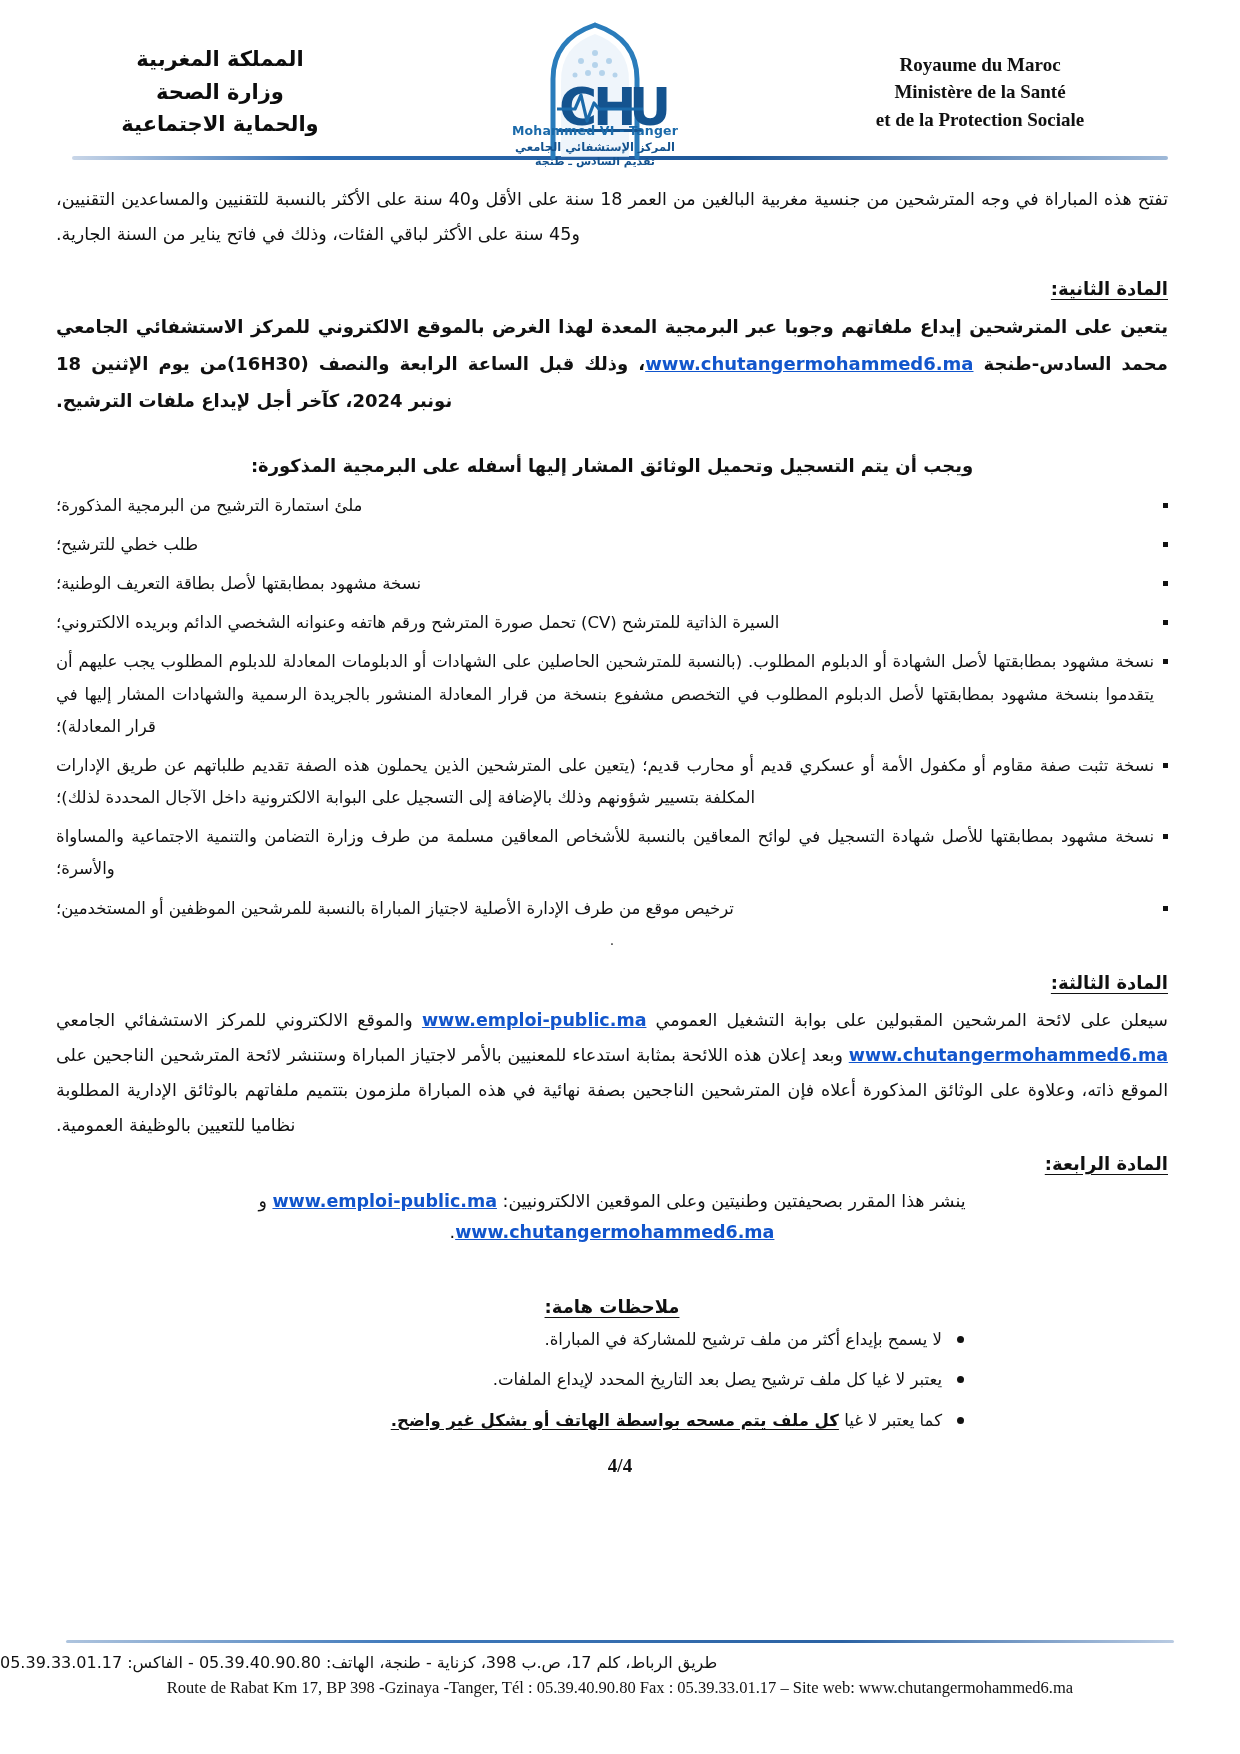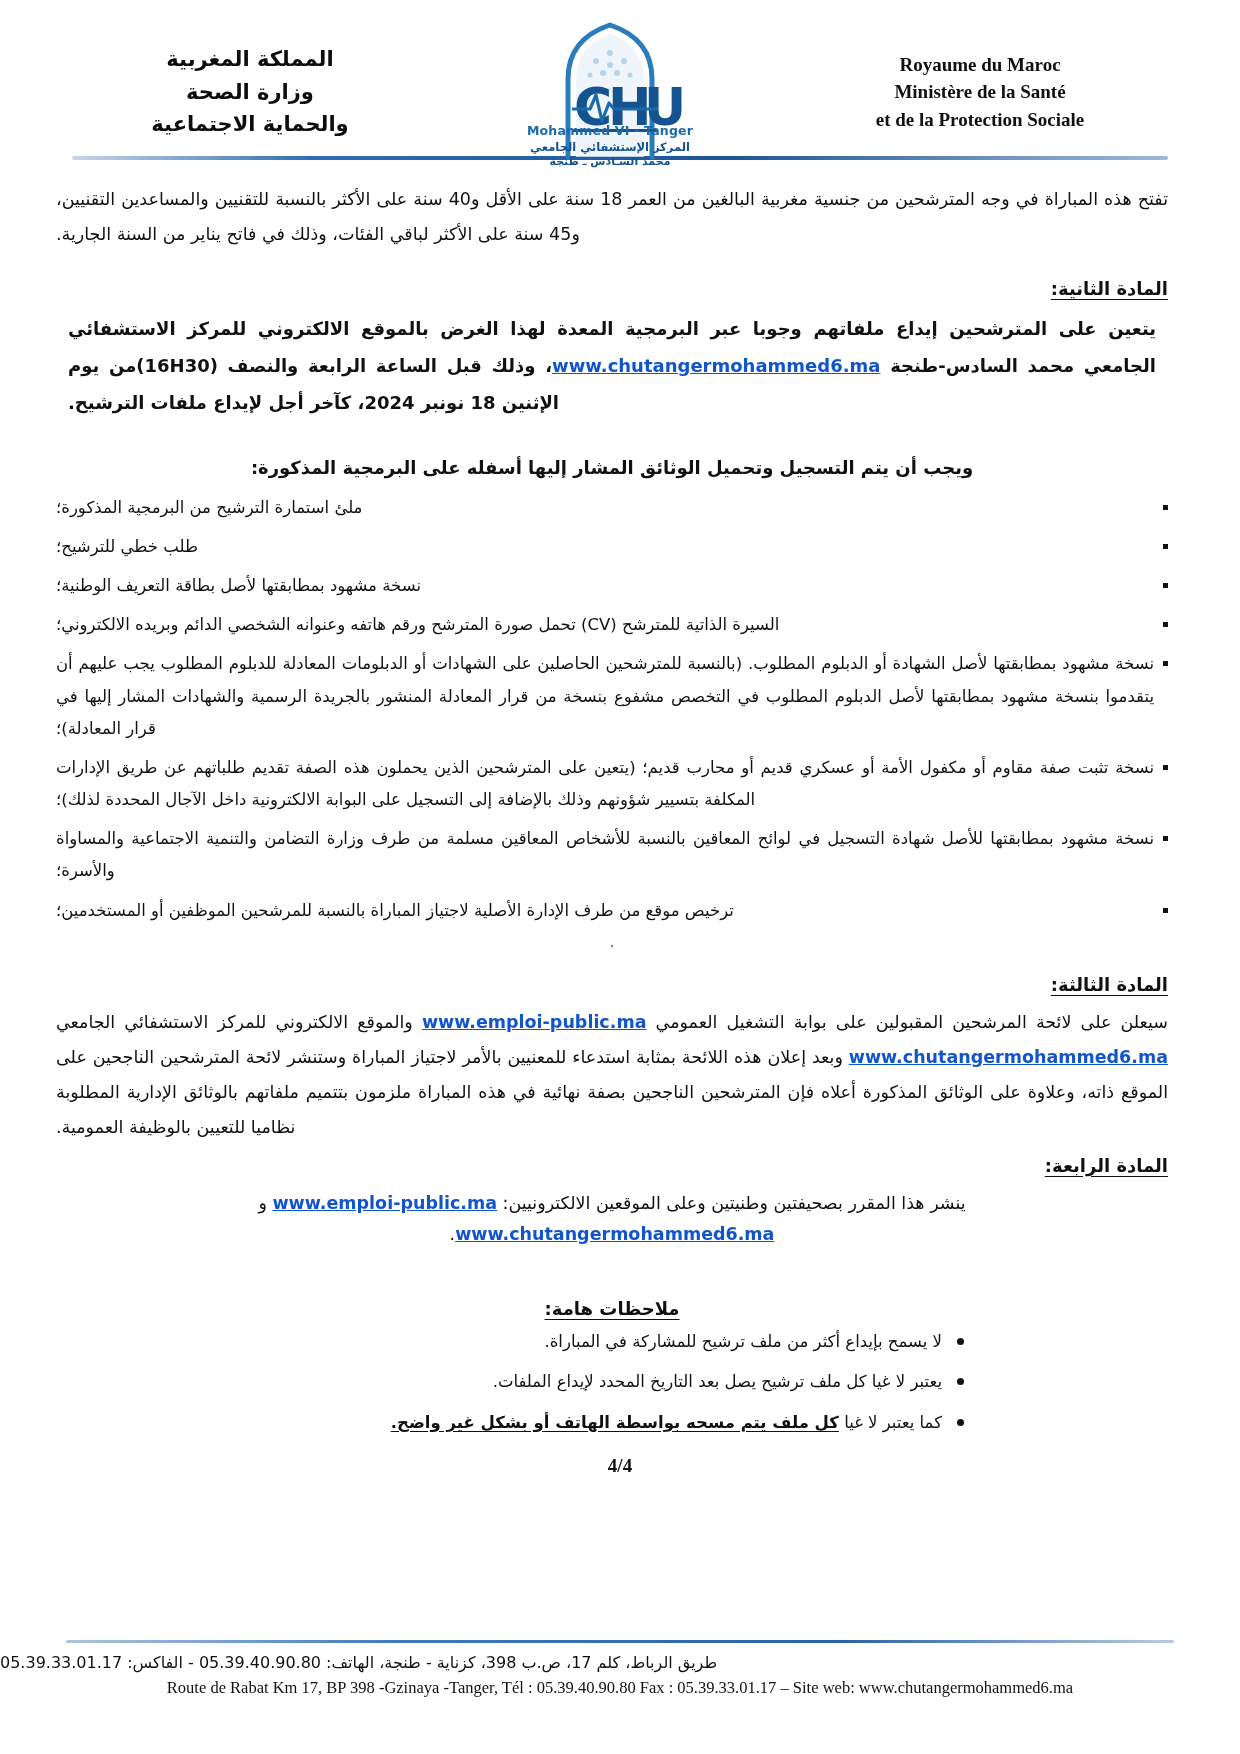--- a/index.html
+++ b/index.html
@@ -22,21 +22,21 @@
     inset: 0;
     padding: 0;
   }
 
   
   .header {
     display: flex;
     flex-direction: row-reverse;
     align-items: center;
     justify-content: space-between;
-    padding: 34px 110px 0 110px;
+    padding: 34px 110px 0 80px;
     height: 150px;
     box-sizing: border-box;
   }
   .hdr-ar {
     text-align: center;
     direction: rtl;
     font-family: "DejaVu Sans", sans-serif;
     font-size: 21px;
     font-weight: 700;
     line-height: 1.55;
@@ -103,21 +103,21 @@
     text-align: right;
     direction: rtl;
   }
 
   .p-bold {
     font-weight: 700;
     font-size: 18px;
     line-height: 2.05;
     text-align: justify;
     text-align-last: left;
-    margin: 12px;
+    margin: 0;
     direction: rtl;
   }
 
   .p-center-bold {
     font-weight: 700;
     font-size: 18px;
     line-height: 2.0;
     margin: 28px 0 6px 0;
     text-align: center;
     direction: rtl;
@@ -305,21 +305,21 @@
           <text x="134" y="108" font-size="52" letter-spacing="-1">U</text>
         </g>
 
         <path d="M62 92 L80 92 L86 78 L92 104 L99 86 L104 92 L148 92" fill="none" stroke="#1b6aaa" stroke-width="3.2" stroke-linejoin="round"></path>
 
         <rect x="62" y="112" width="86" height="3" fill="#14538f"></rect>
       </svg>
       <div style="position:absolute;left:0;top:106px;width:200px;text-align:center;direction:ltr;">
         <div style="font-size:12.5px;font-weight:700;color:#1b6aaa;letter-spacing:.2px;">Mohammed VI - Tanger</div>
         <div style="font-size:11.5px;font-weight:700;color:#14538f;direction:rtl;margin-top:2px;">المركز الإستشفائي الجامعي</div>
-        <div style="font-size:11px;font-weight:700;color:#14538f;direction:rtl;margin-top:1px;">محمد السـادس ـ طنجة</div>
+        <div style="font-size:11px;font-weight:700;color:#14538f;direction:rtl;margin-top:1px;">تقديم السادس ـ طنجة</div>
       </div>
     </div>
 
     <div class="hdr-fr">
       <div>Royaume du Maroc</div>
       <div>Ministère de la Santé</div>
       <div>et de la Protection Sociale</div>
     </div>
   </div>
 

